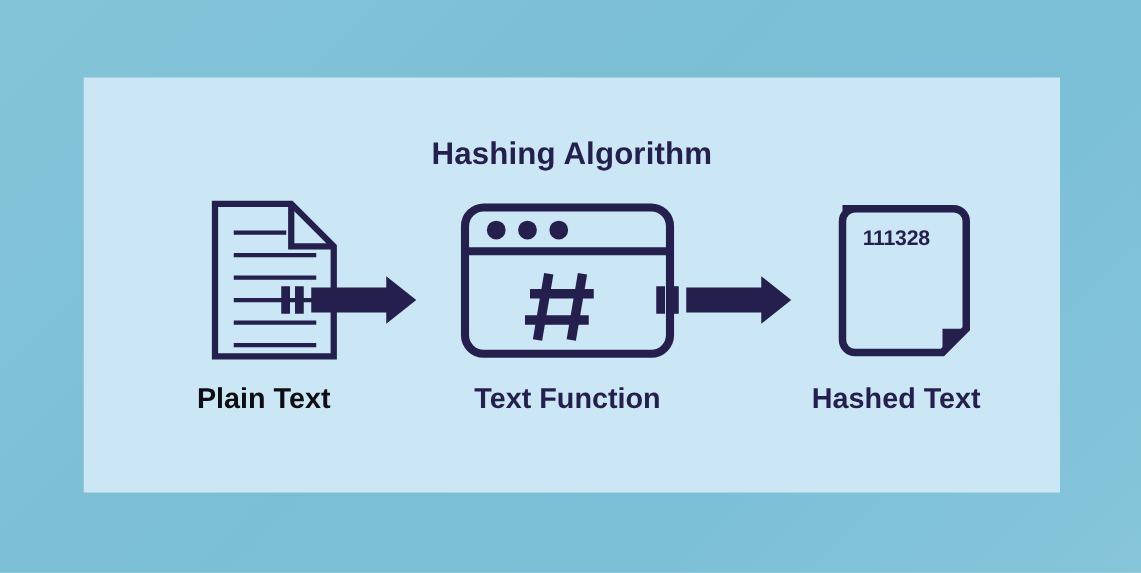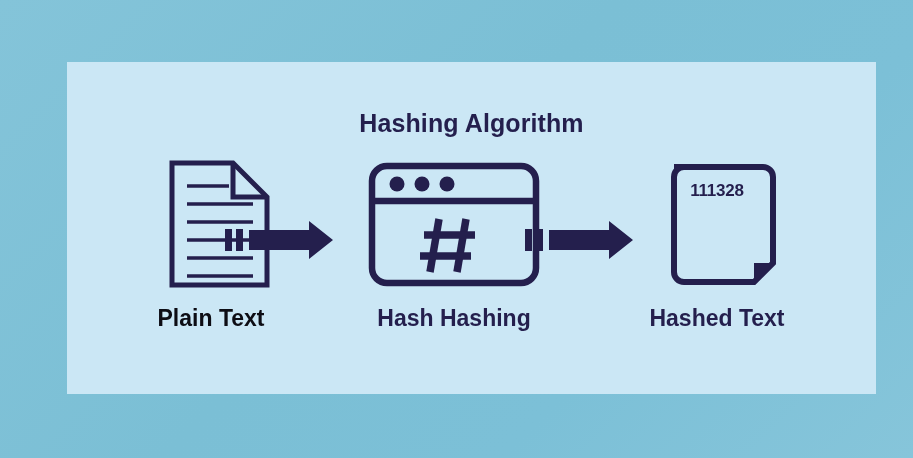--- a/index.html
+++ b/index.html
@@ -20,21 +20,20 @@
     background: linear-gradient(135deg, #84c4d9 0%, #7bbfd5 45%, #7cc0d7 70%, #86c5da 100%);
   }
   
   #panel {
     position: absolute;
     left: 67px;
     top: 62px;
     width: 781px;
     height: 332px;
     background: #cbe7f5;
-    padding-left: 28px;
   }
   
   #title {
     position: absolute;
     left: 0;
     top: 47px;
     width: 100%;
     text-align: center;
     font-size: 25px;
     font-weight: bold;
@@ -147,21 +146,21 @@
           <circle cx="93" cy="27" r="7.5" fill="#241f4d"></circle>
 
           <g stroke="#241f4d" stroke-width="7.5" stroke-linecap="butt">
             <line x1="85" y1="62" x2="76" y2="115"></line>
             <line x1="112" y1="62" x2="103" y2="115"></line>
             <line x1="70" y1="78" x2="121" y2="78"></line>
             <line x1="66" y1="99" x2="117" y2="99"></line>
           </g>
         </svg>
       </div>
-      <div class="node-label">Hash Hashing</div>
+      <div class="node-label">Text Function</div>
     </div>
 
     <div class="arrow" id="arrow-2">
       <svg width="110" height="40" viewBox="0 0 110 40" aria-hidden="true">
         <rect x="0" y="9" width="7" height="22" fill="#241f4d"></rect>
         <rect x="11" y="9" width="7" height="22" fill="#241f4d"></rect>
         <path d="M 24 10 L 84 10 L 84 1 L 108 20 L 84 39 L 84 30 L 24 30 Z" fill="#241f4d"></path>
       </svg>
     </div>
 

